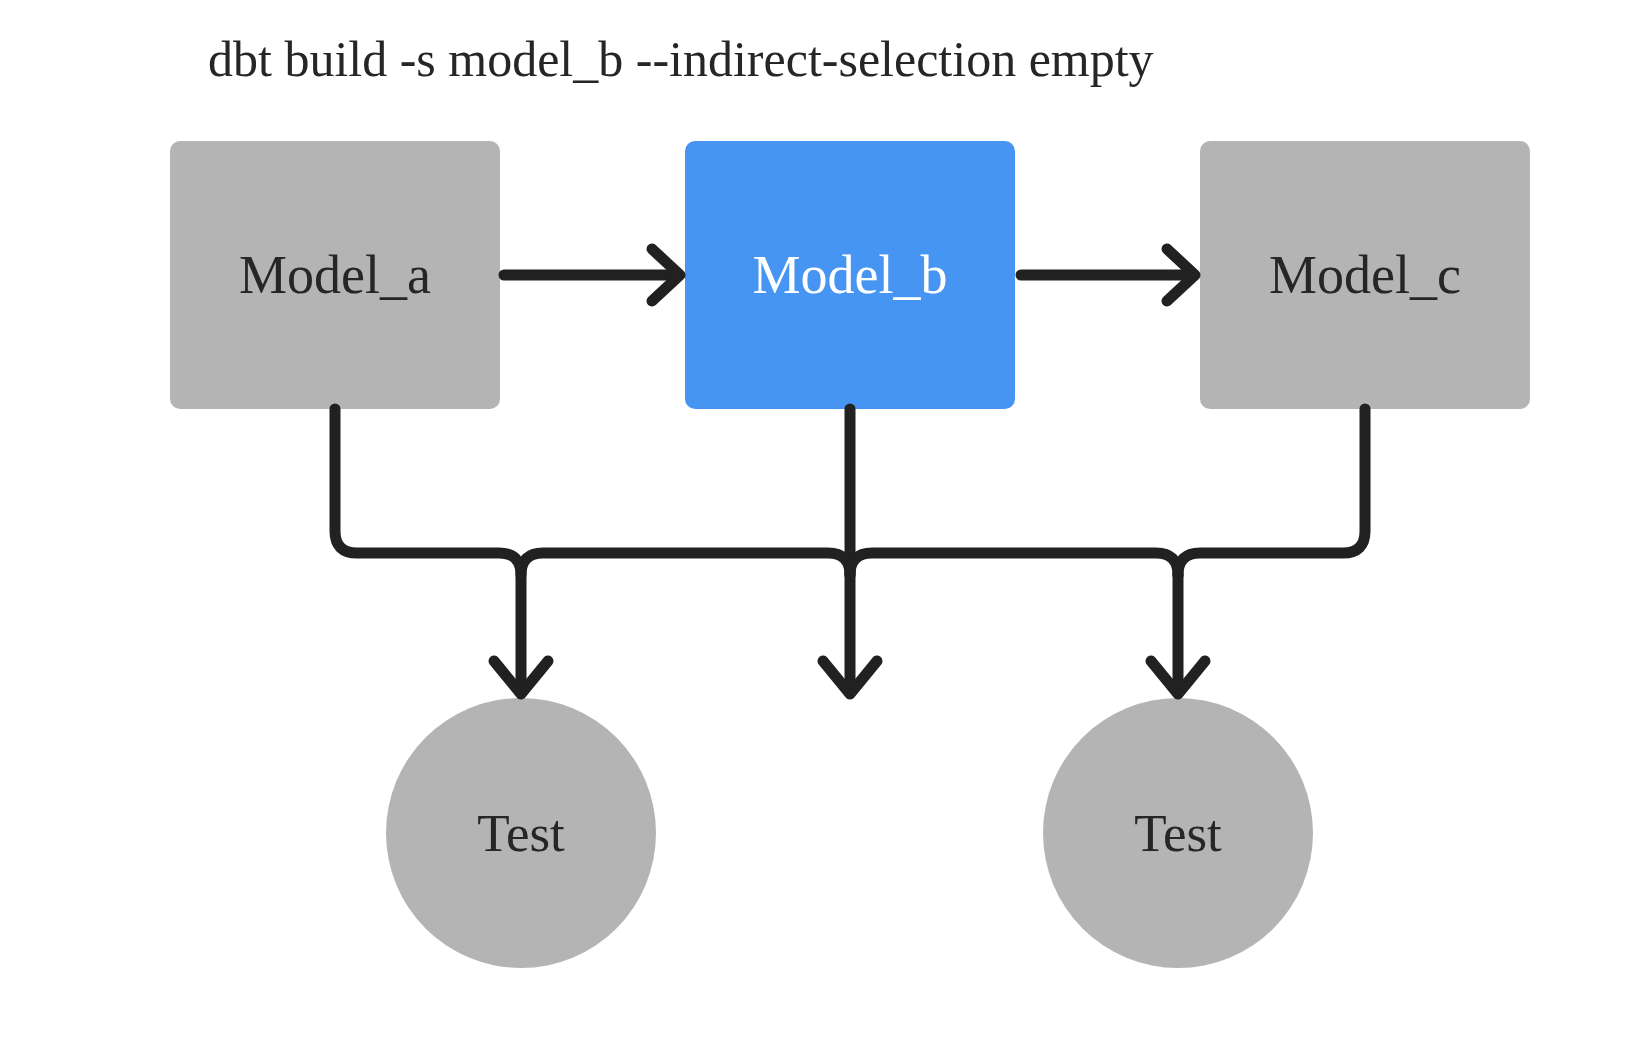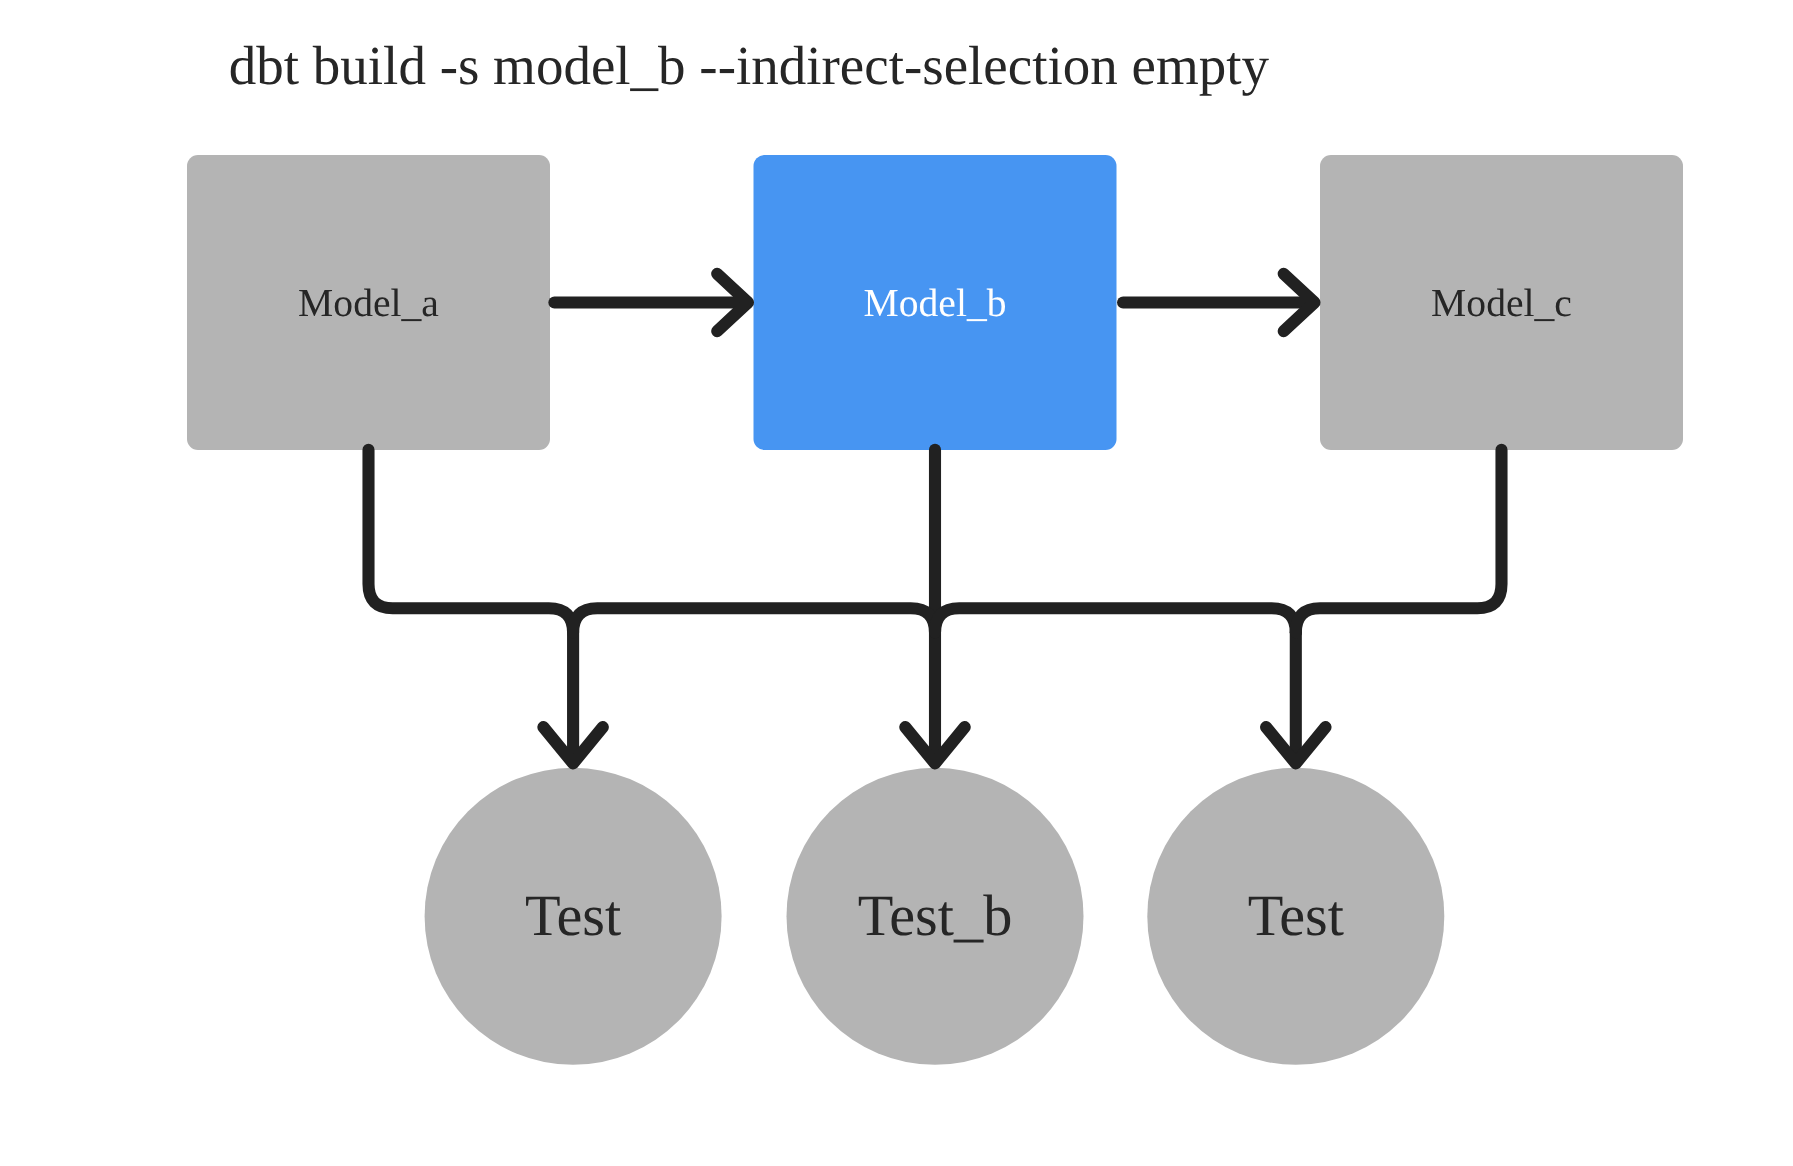--- a/index.html
+++ b/index.html
@@ -26,21 +26,21 @@
     top: 141px;
     width: 330px;
     height: 268px;
     border-radius: 10px;
     background: var(--c-gray, #b4b4b4);
     display: flex;
     align-items: center;
     justify-content: center;
   }
   .model .label {
-    font-size: 36px;
+    font-size: 54px;
     font-weight: 500;
     color: var(--c-text, #262626);
   }
   .model.selected { background: var(--c-blue, #4795f2); }
   .model.selected .label { color: var(--c-light, #ffffff); }
   #model-a { left: 122px; }
   #model-b { left: 637px; }
   #model-c { left: 1152px; }
   .test {
     position: absolute;
@@ -93,24 +93,20 @@
   <div class="model" id="model-c">
     <span class="label">Model_c</span>
   </div>
   <div class="model selected" id="model-b">
     <span class="label">Model_b</span>
   </div>
 
   <div class="test" id="test-ab">
     <div class="line">Test</div>
   </div>
-  <div class="test" id="test-b">
-    <div class="line">Test_b</div>
-    <div class="line"></div>
-  </div>
   <div class="test" id="test-bc">
     <div class="line">Test</div>
   </div>
 
   <svg class="edges" viewBox="0 0 1630 1060" xmlns="http://www.w3.org/2000/svg">
     <g>
       <path d="M456 275 H626"></path>
       <path d="M604 249 L632 275 L604 301"></path>
     </g>
     <g>

